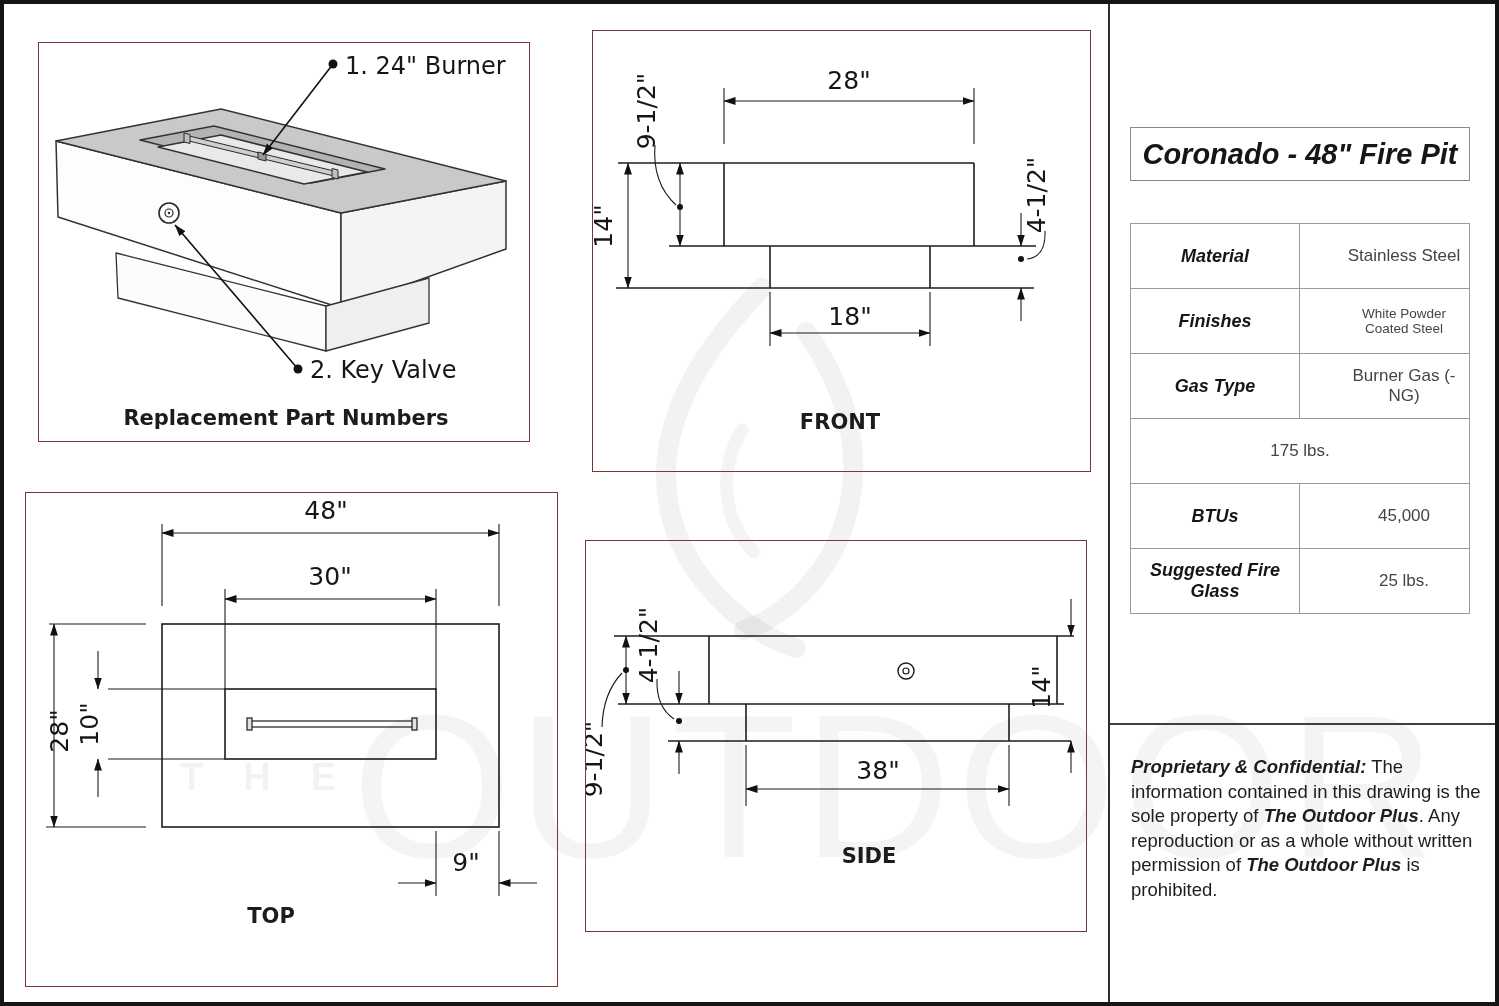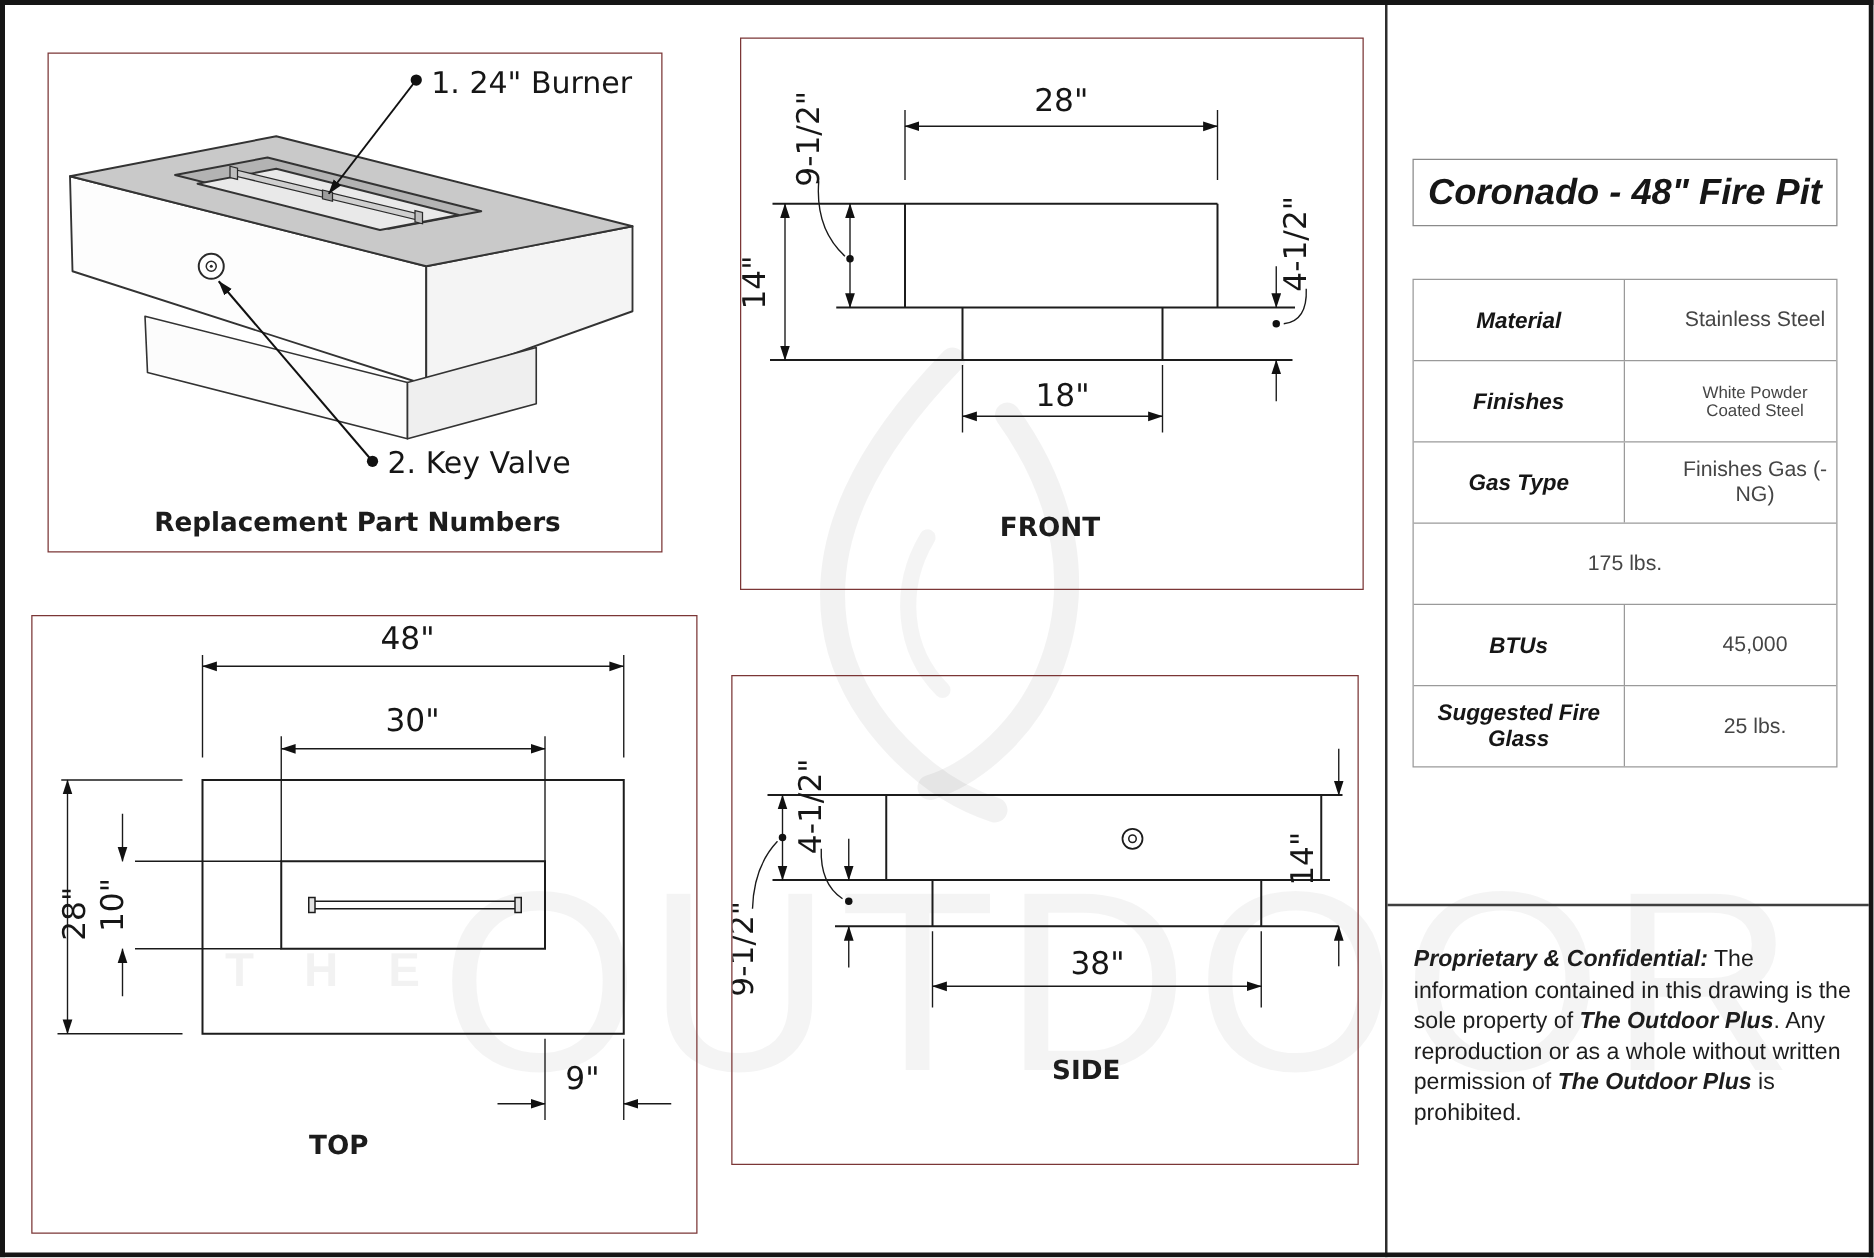--- a/index.html
+++ b/index.html
@@ -260,21 +260,21 @@
       <div class="spec-row">
         <div class="spec-label">Material</div>
         <div class="spec-value">Stainless Steel</div>
       </div>
       <div class="spec-row">
         <div class="spec-label">Finishes</div>
         <div class="spec-value small">White Powder Coated Steel</div>
       </div>
       <div class="spec-row">
         <div class="spec-label">Gas Type</div>
-        <div class="spec-value">Finishes Gas (-NG)</div>
+        <div class="spec-value">Burner Gas (-NG)</div>
       </div>
       <div class="spec-row">
         <div class="spec-value">175 lbs.</div>
       </div>
       <div class="spec-row">
         <div class="spec-label">BTUs</div>
         <div class="spec-value">45,000</div>
       </div>
       <div class="spec-row">
         <div class="spec-label">Suggested Fire Glass</div>

